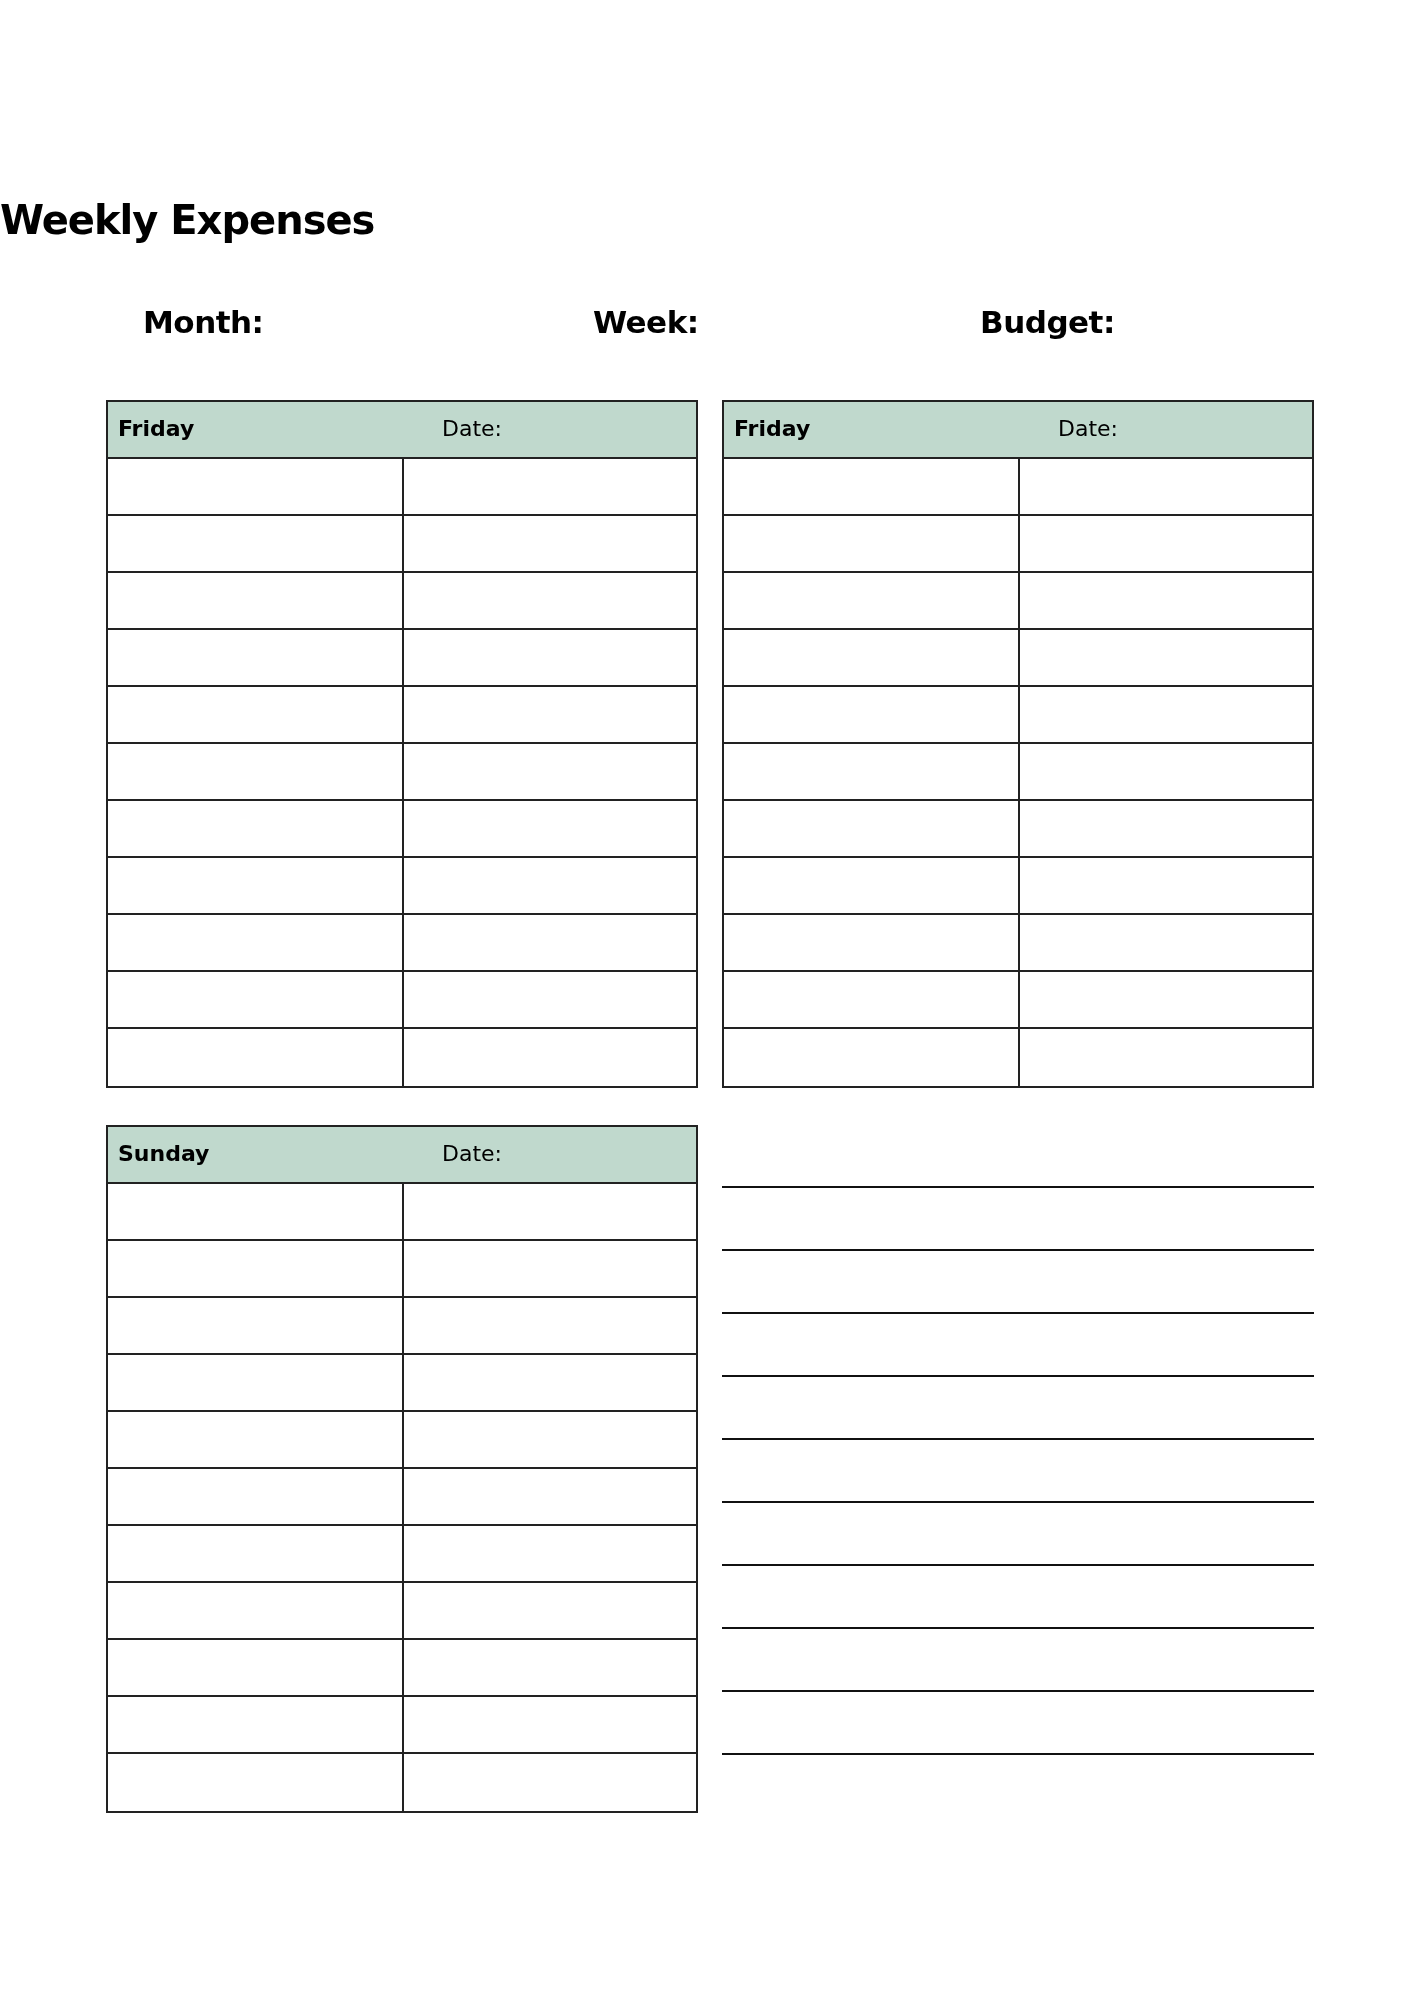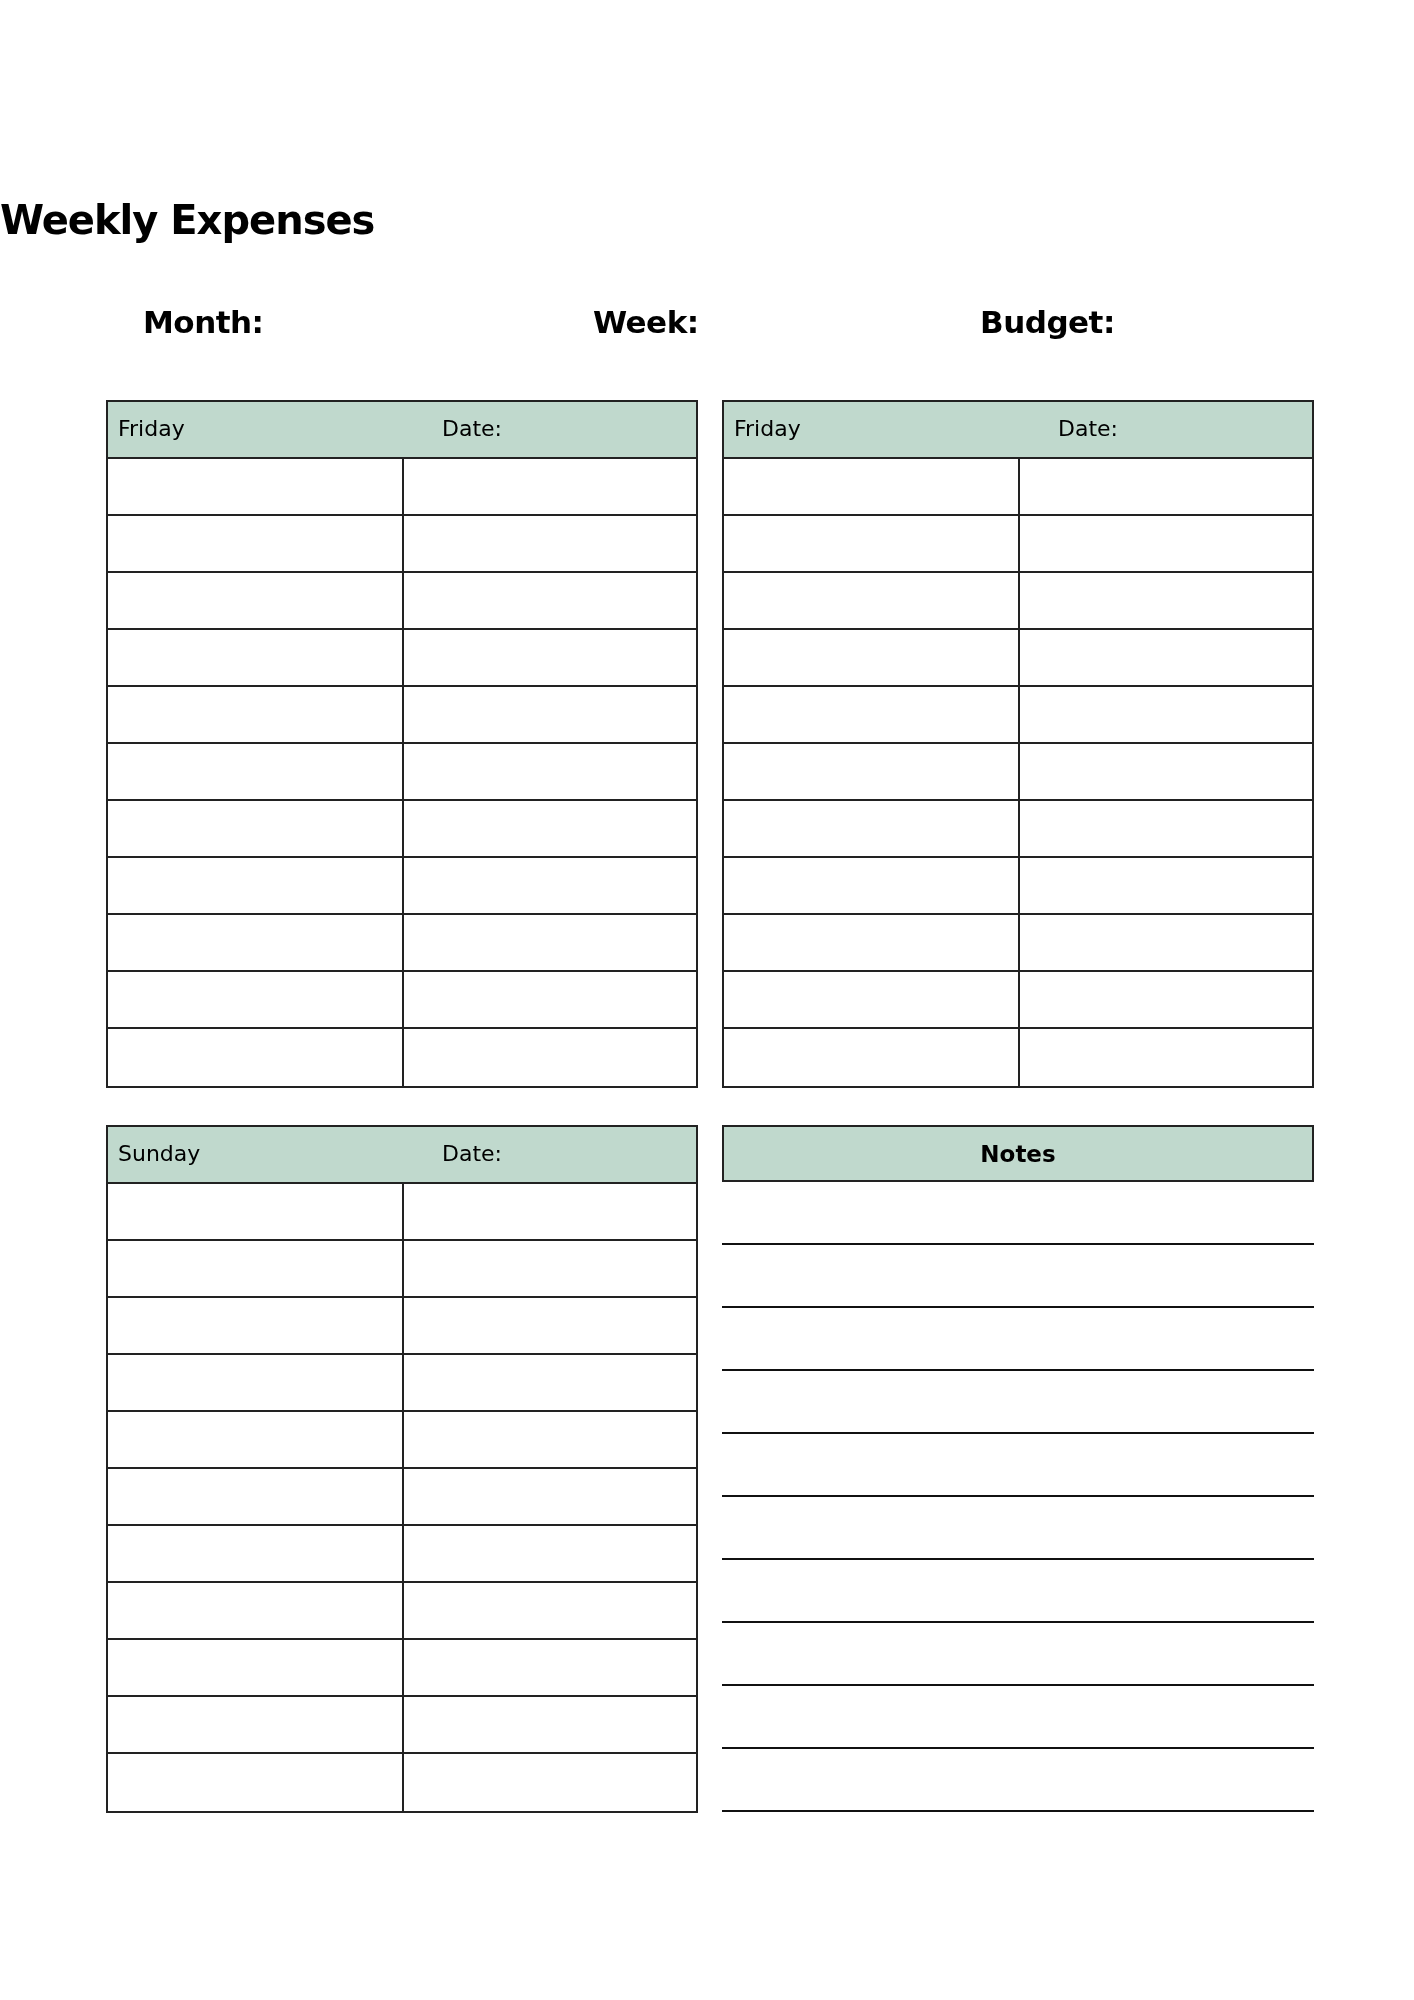--- a/index.html
+++ b/index.html
@@ -3,21 +3,21 @@
 <meta charset="utf-8">
 <style>
   html, body { margin: 0; padding: 0; background: #ffffff; }
   body { width: 1414px; height: 2000px; position: relative; overflow: hidden;
          font-family: "DejaVu Sans", "Liberation Sans", sans-serif; color: #000; }
   .title { position: absolute; left: 0; width: 1414px; top: 180px; text-align: left;
            font-size: 40px; font-weight: bold; letter-spacing: -1px; line-height: 80px; }
   .meta { position: absolute; top: 300px; font-size: 31px; font-weight: bold; line-height: 44px; letter-spacing: -0.5px; }
   .table { position: absolute; width: 592px; border: 2px solid #222; box-sizing: border-box; }
   .thead { height: 57px; background: #c0d9cd; border-bottom: 2px solid #222; box-sizing: border-box; position: relative; }
-  .thead .day { position: absolute; left: 10px; top: 0; line-height: 53px; font-size: 22px; font-weight: normal; }
+  .thead .day { position: absolute; left: 10px; top: 0; line-height: 53px; font-size: 22px; font-weight: bold; }
   .thead .date { position: absolute; left: 334px; top: 0; line-height: 53px; font-size: 22px; font-weight: normal; }
   .row { height: 57px; display: flex; box-sizing: border-box; border-bottom: 2px solid #222; }
   .row:last-child { border-bottom: none; }
   .cell { height: 100%; box-sizing: border-box; }
   .cell.c1 { width: 296px; border-right: 2px solid #222; }
   .cell.c2 { flex: 1; }
   .notes { position: absolute; left: 722px; top: 1125px; width: 592px; }
   .notes .nhead { height: 57px; background: #c0d9cd; border: 2px solid #222; box-sizing: border-box;
                   text-align: center; line-height: 55px; font-size: 23px; font-weight: bold; }
   .notes .line { height: 63px; border-bottom: 2px solid #111; box-sizing: border-box; }
@@ -184,21 +184,20 @@
         <div class="cell c2"></div>
       </div>
       <div class="row">
         <div class="cell c1"></div>
         <div class="cell c2"></div>
       </div>
     </div>
 </div>
 
 <div class="notes">
-  <div class="nhead">Notes</div>
   <div class="nlines">
       <div class="line"></div>
       <div class="line"></div>
       <div class="line"></div>
       <div class="line"></div>
       <div class="line"></div>
       <div class="line"></div>
       <div class="line"></div>
       <div class="line"></div>
       <div class="line"></div>

